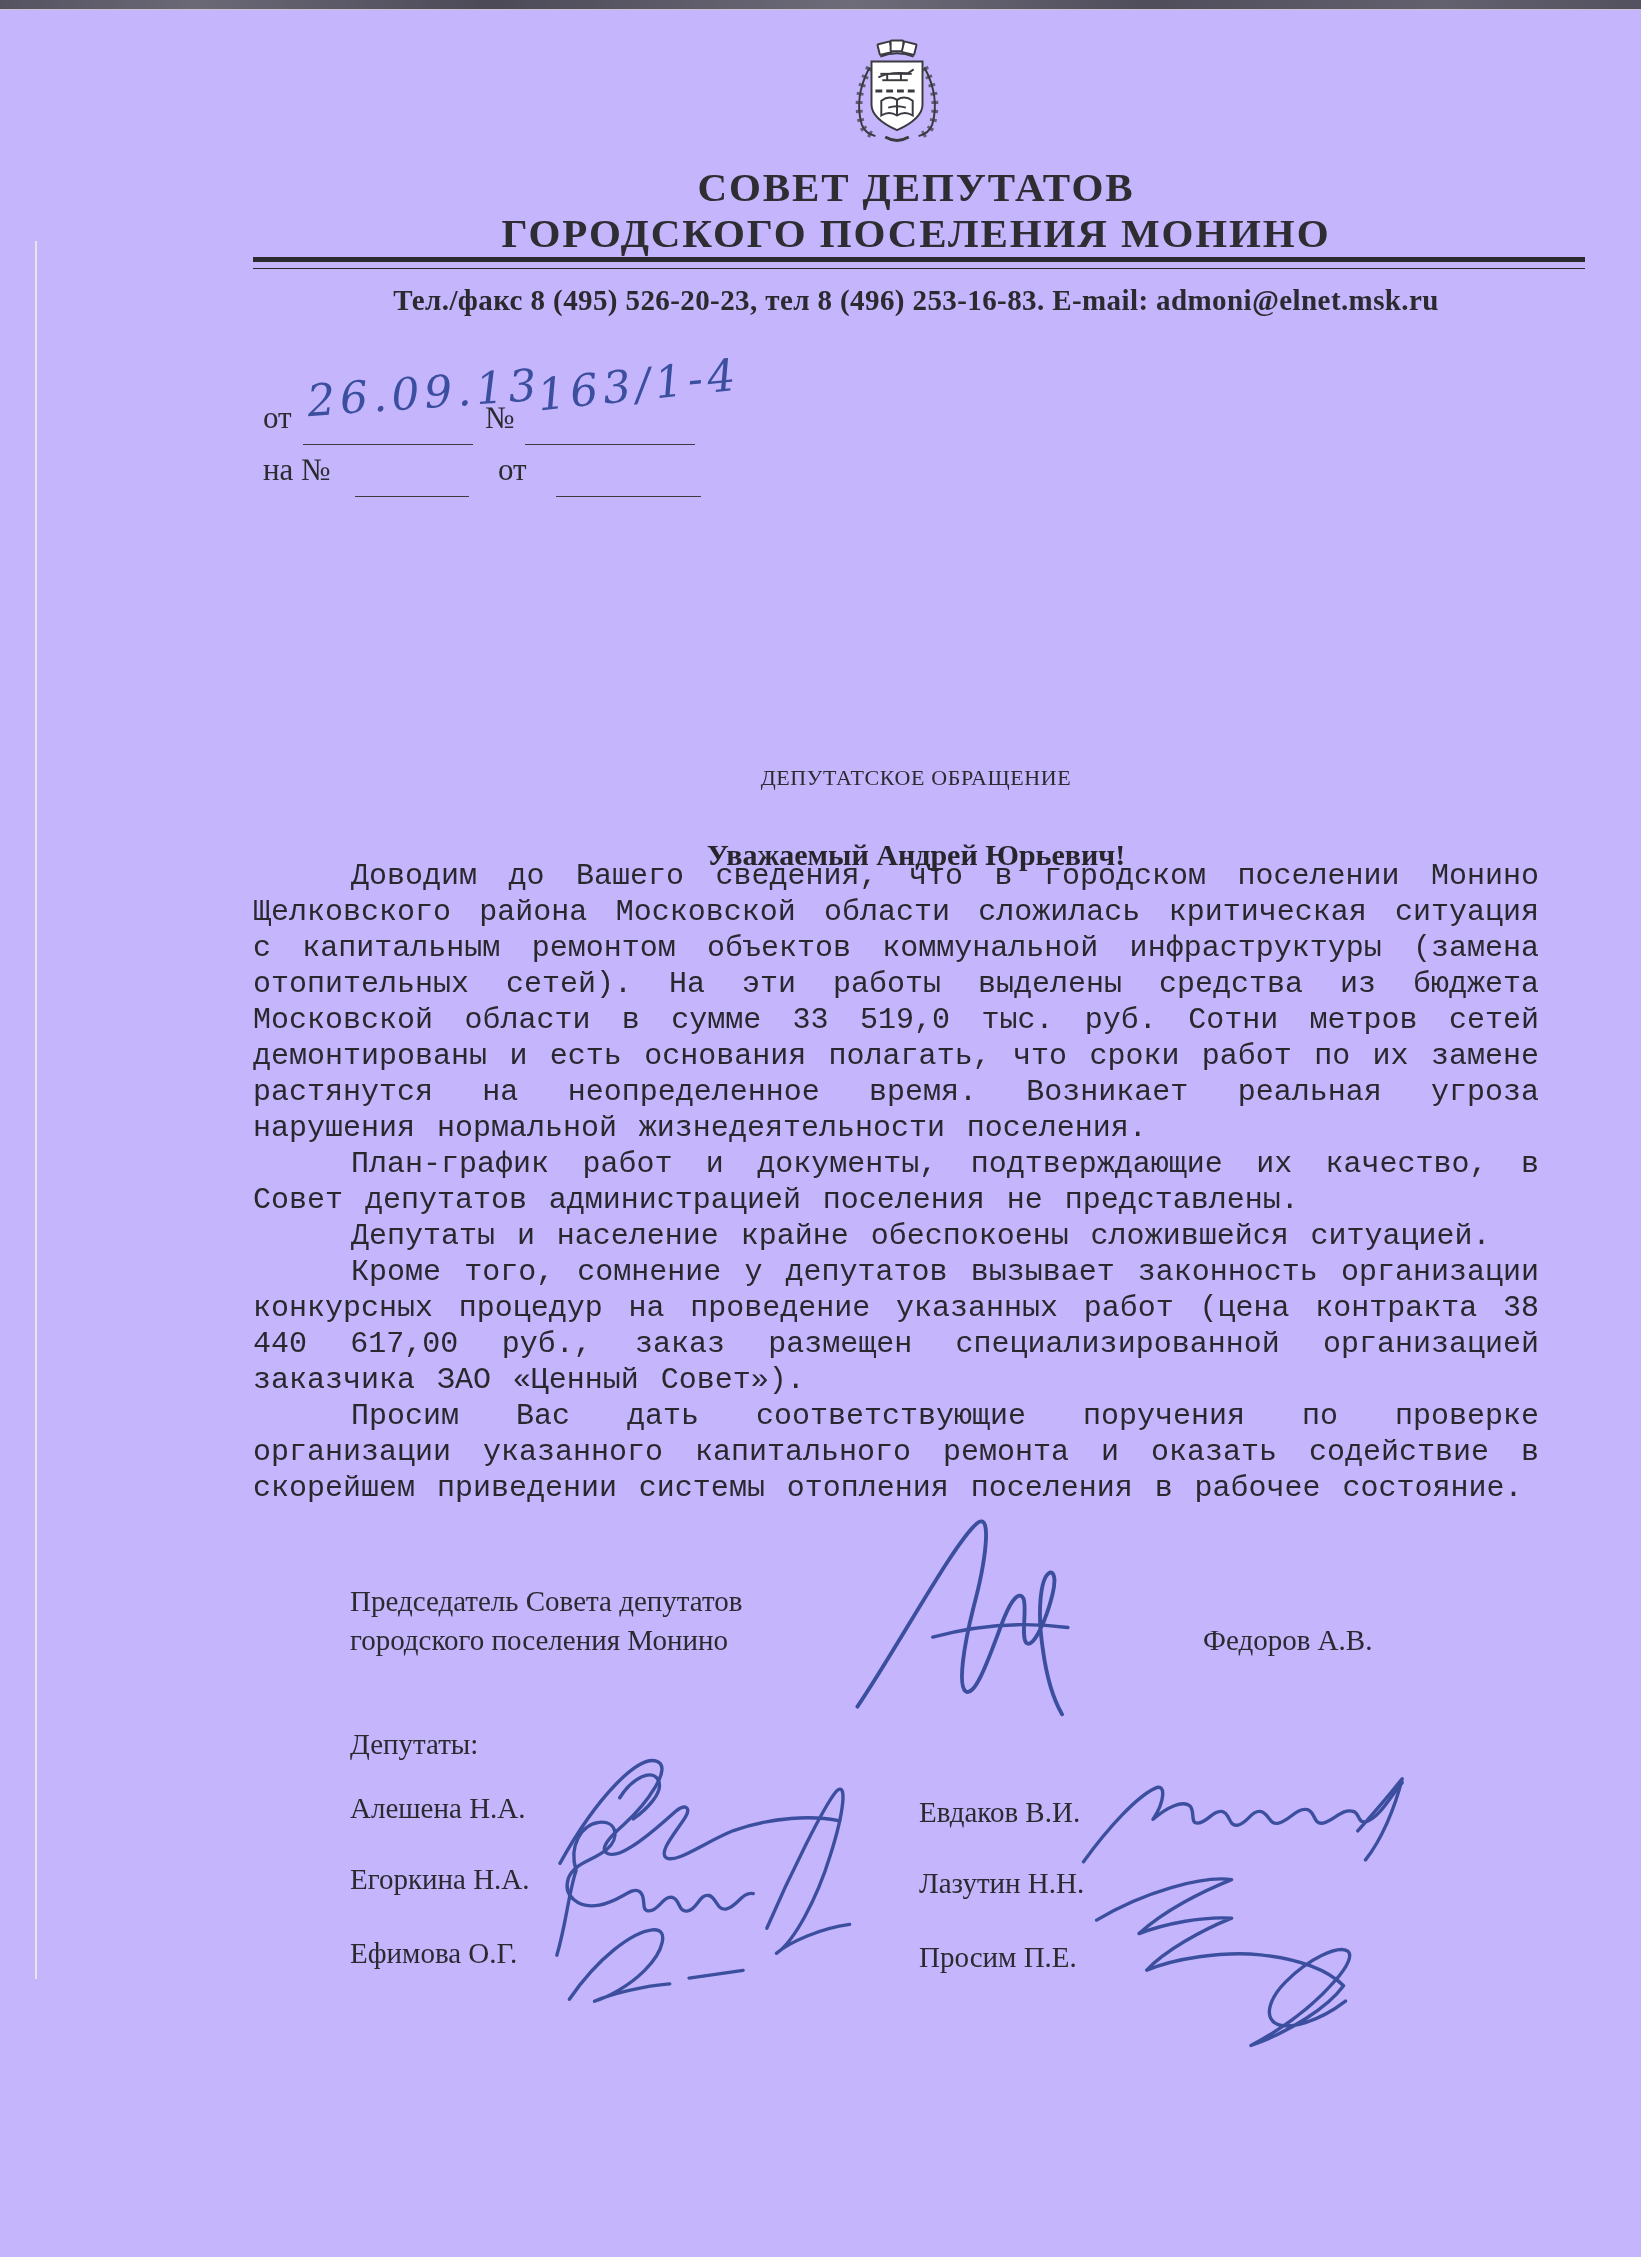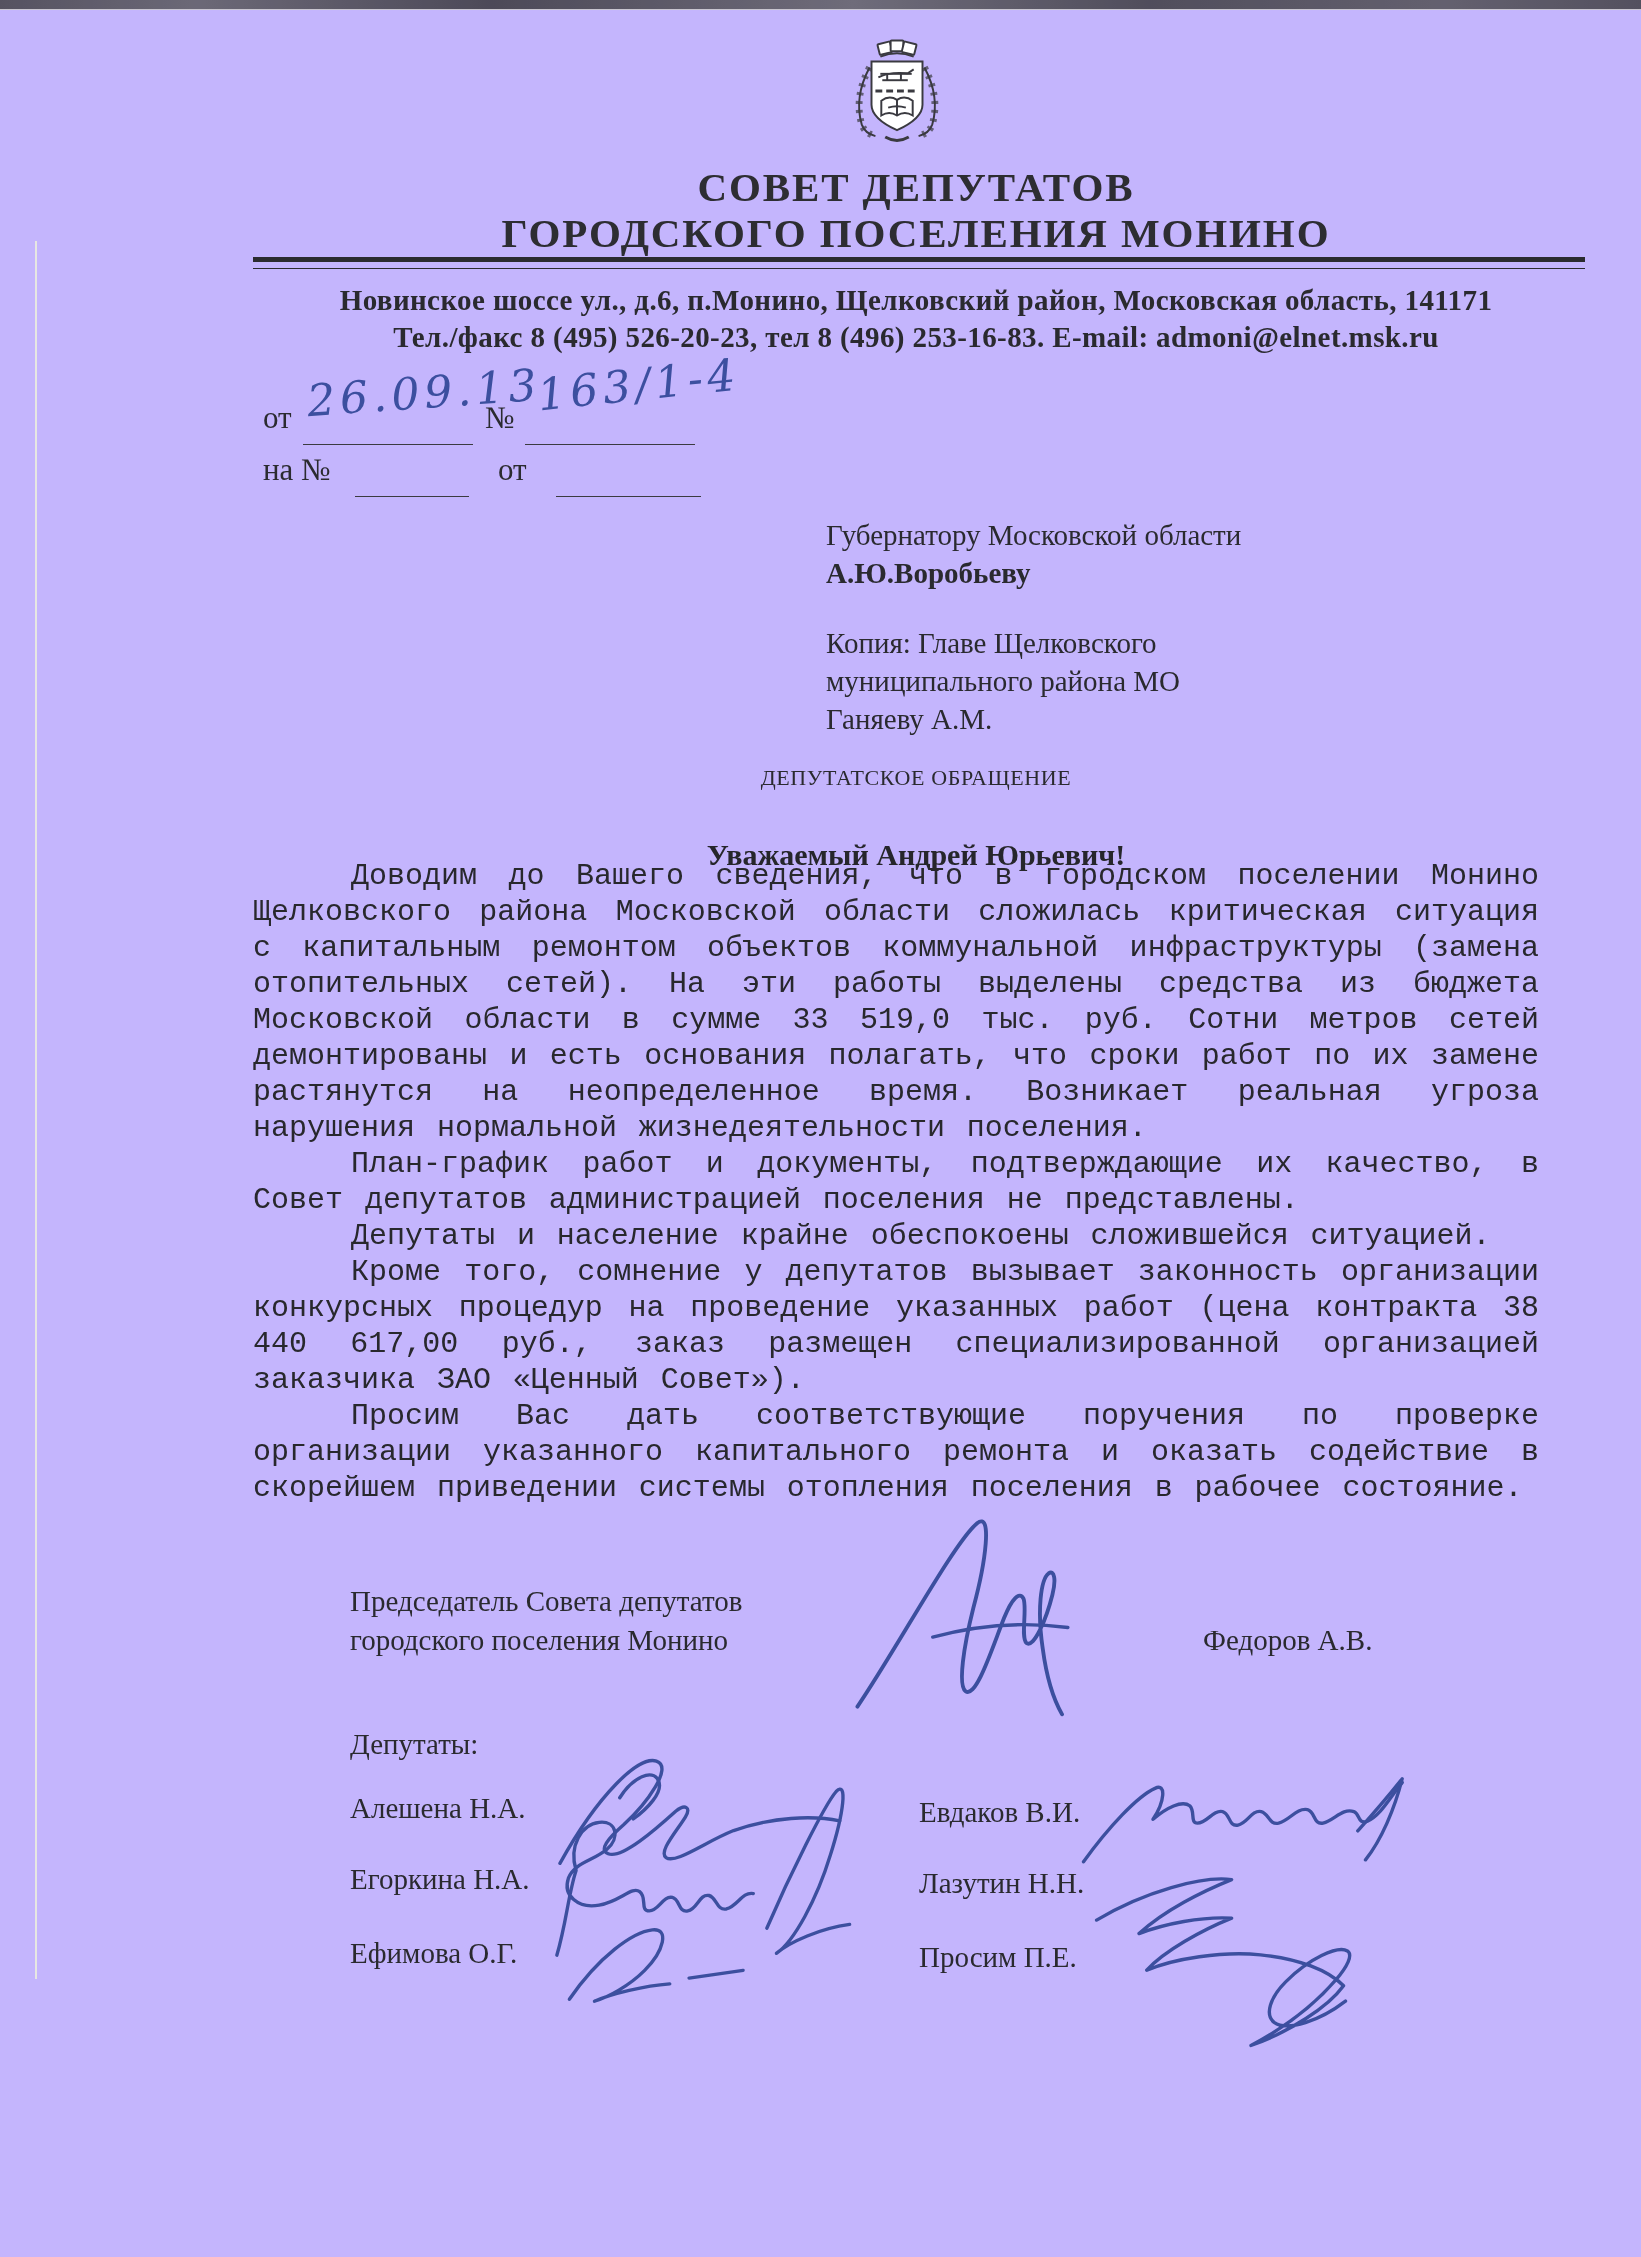--- a/index.html
+++ b/index.html
@@ -70,43 +70,34 @@
   </svg>
 
   <div class="org-title">
     <div>СОВЕТ ДЕПУТАТОВ</div>
     <div>ГОРОДСКОГО ПОСЕЛЕНИЯ МОНИНО</div>
   </div>
 
   <div class="rule"></div>
 
   <div class="addr">
-    <div>Новинское шоссе ул., д.6, п.Монино, Щелковский район, Московская область, 141171</div>
     <div>Тел./факс 8 (495) 526-20-23, тел 8 (496) 253-16-83. E-mail: admoni@elnet.msk.ru</div>
   </div>
 
   <span class="lab" style="left:263px;top:400px;">от</span>
   <span class="uline" style="left:303px;top:444px;width:170px;"></span>
   <span class="hw" style="left:307px;top:367px;transform:rotate(-4deg);">26.09.13</span>
   <span class="lab" style="left:485px;top:400px;">№</span>
   <span class="uline" style="left:525px;top:444px;width:170px;"></span>
   <span class="hw" style="left:537px;top:359px;transform:rotate(-6deg);">163/1-4</span>
   <span class="lab" style="left:263px;top:452px;">на №</span>
   <span class="uline" style="left:355px;top:496px;width:114px;"></span>
   <span class="lab" style="left:498px;top:452px;">от</span>
   <span class="uline" style="left:556px;top:496px;width:145px;"></span>
 
-  <div class="recipient">
-    <div>Губернатору Московской области</div>
-    <div class="bold">А.Ю.Воробьеву</div>
-    <div class="gap"></div>
-    <div>Копия: Главе Щелковского</div>
-    <div>муниципального района МО</div>
-    <div>Ганяеву А.М.</div>
-  </div>
 
   <div class="subject">ДЕПУТАТСКОЕ ОБРАЩЕНИЕ</div>
   <div class="salutation">Уважаемый Андрей Юрьевич!</div>
 
   <div class="body-text">
     <p>Доводим до Вашего сведения, что в городском поселении Монино Щелковского района Московской области сложилась критическая ситуация с капитальным ремонтом объектов коммунальной инфраструктуры (замена отопительных сетей). На эти работы выделены средства из бюджета Московской области в сумме 33 519,0 тыс. руб. Сотни метров сетей демонтированы и есть основания полагать, что сроки работ по их замене растянутся на неопределенное время. Возникает реальная угроза нарушения нормальной жизнедеятельности поселения.</p>
     <p>План-график работ и документы, подтверждающие их качество, в Совет депутатов администрацией поселения не представлены.</p>
     <p>Депутаты и население крайне обеспокоены сложившейся ситуацией.</p>
     <p>Кроме того, сомнение у депутатов вызывает законность организации конкурсных процедур на проведение указанных работ (цена контракта 38 440 617,00 руб., заказ размещен специализированной организацией заказчика ЗАО «Ценный Совет»).</p>
     <p>Просим Вас дать соответствующие поручения по проверке организации указанного капитального ремонта и оказать содействие в скорейшем приведении системы отопления поселения в рабочее состояние.</p>

